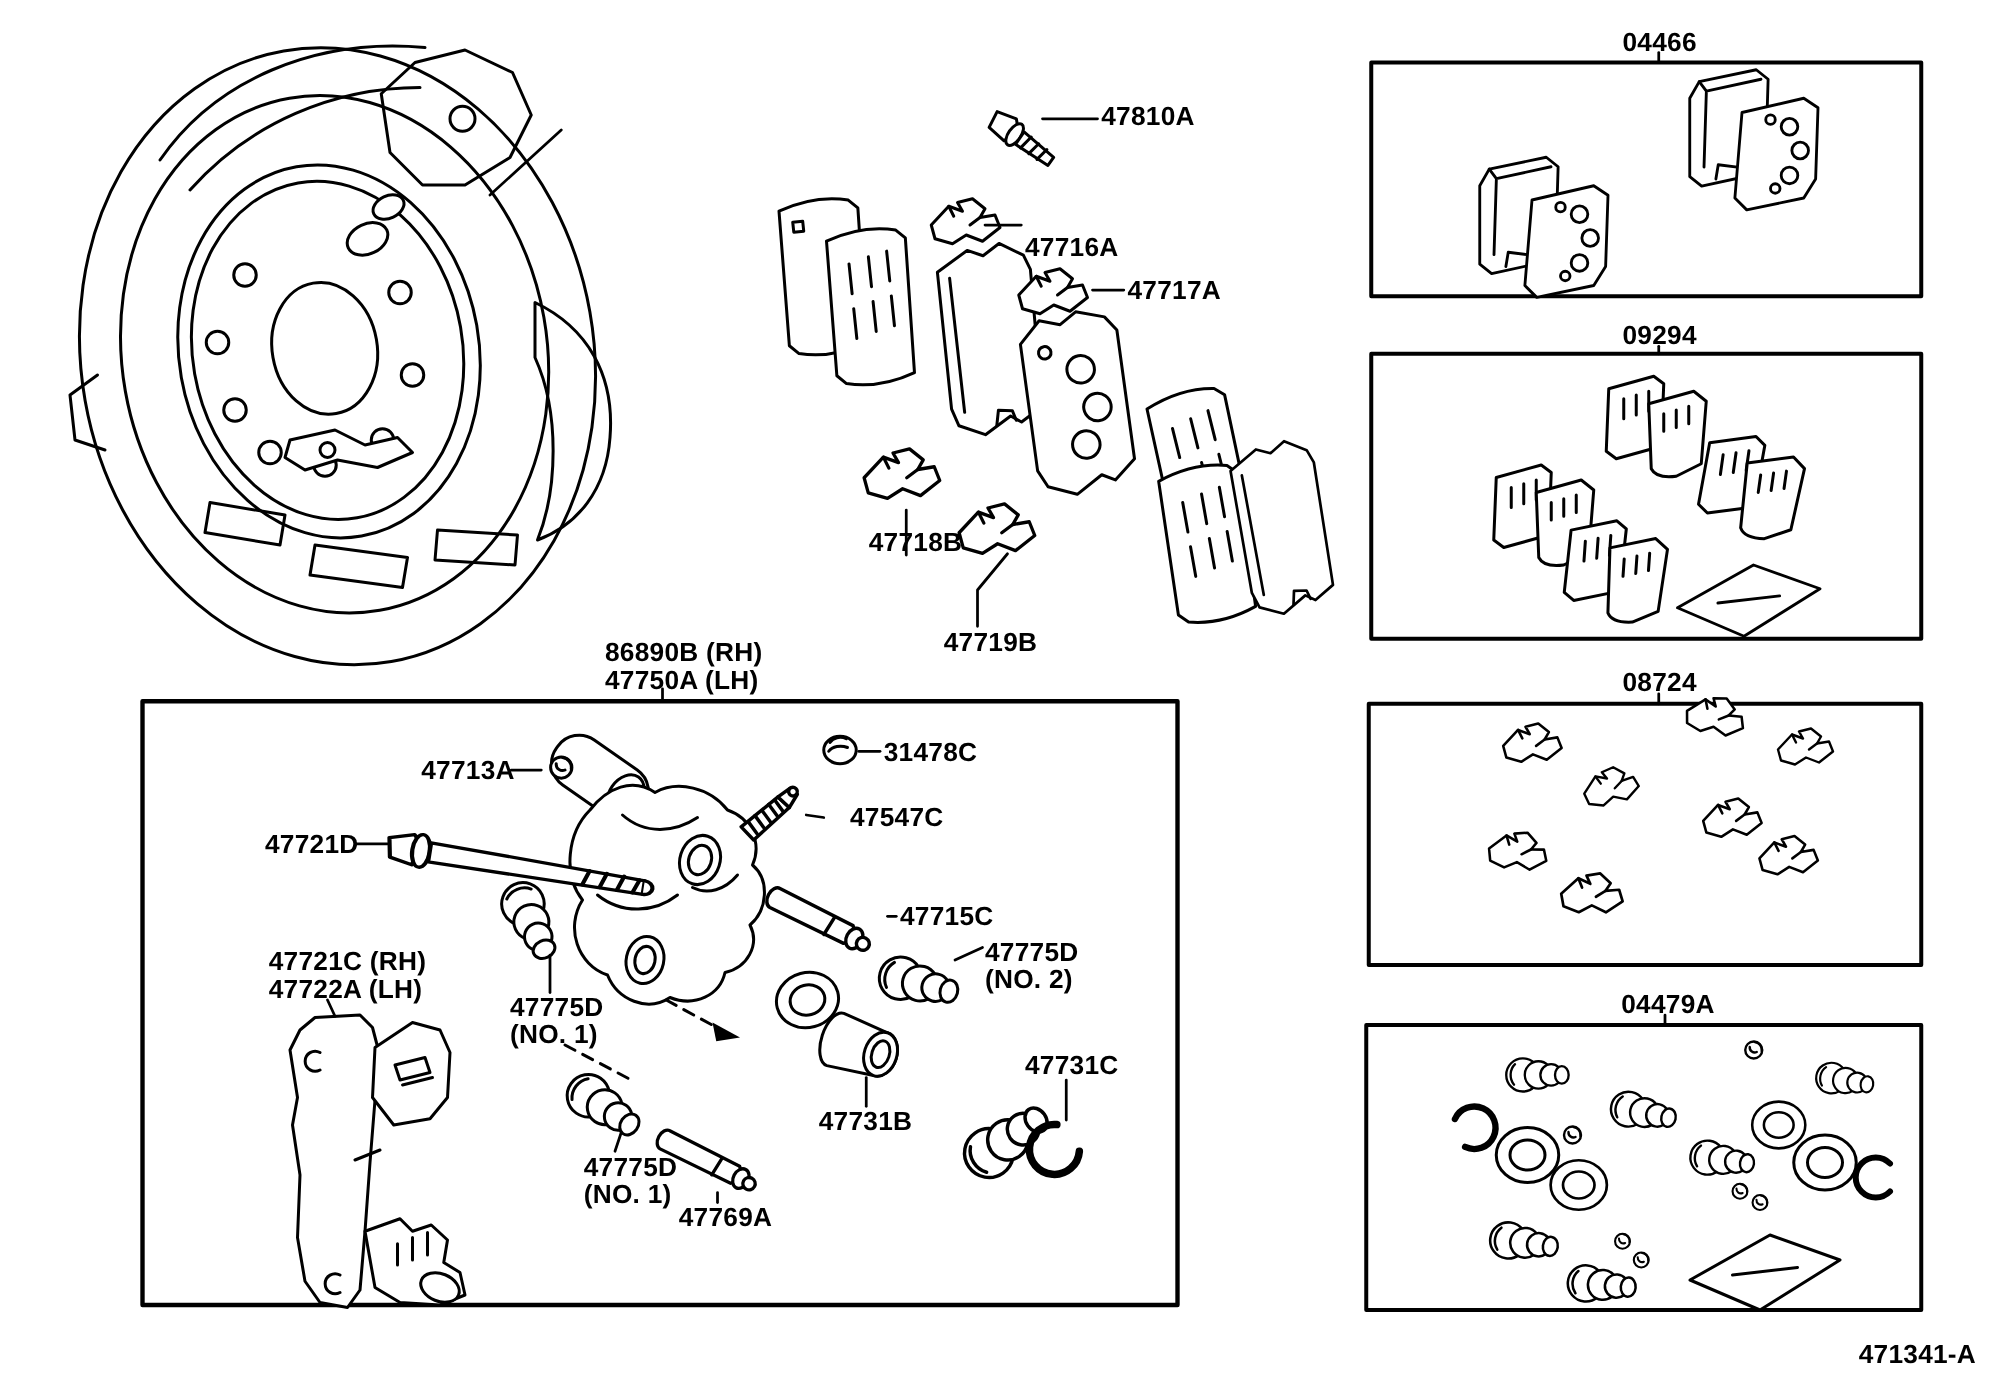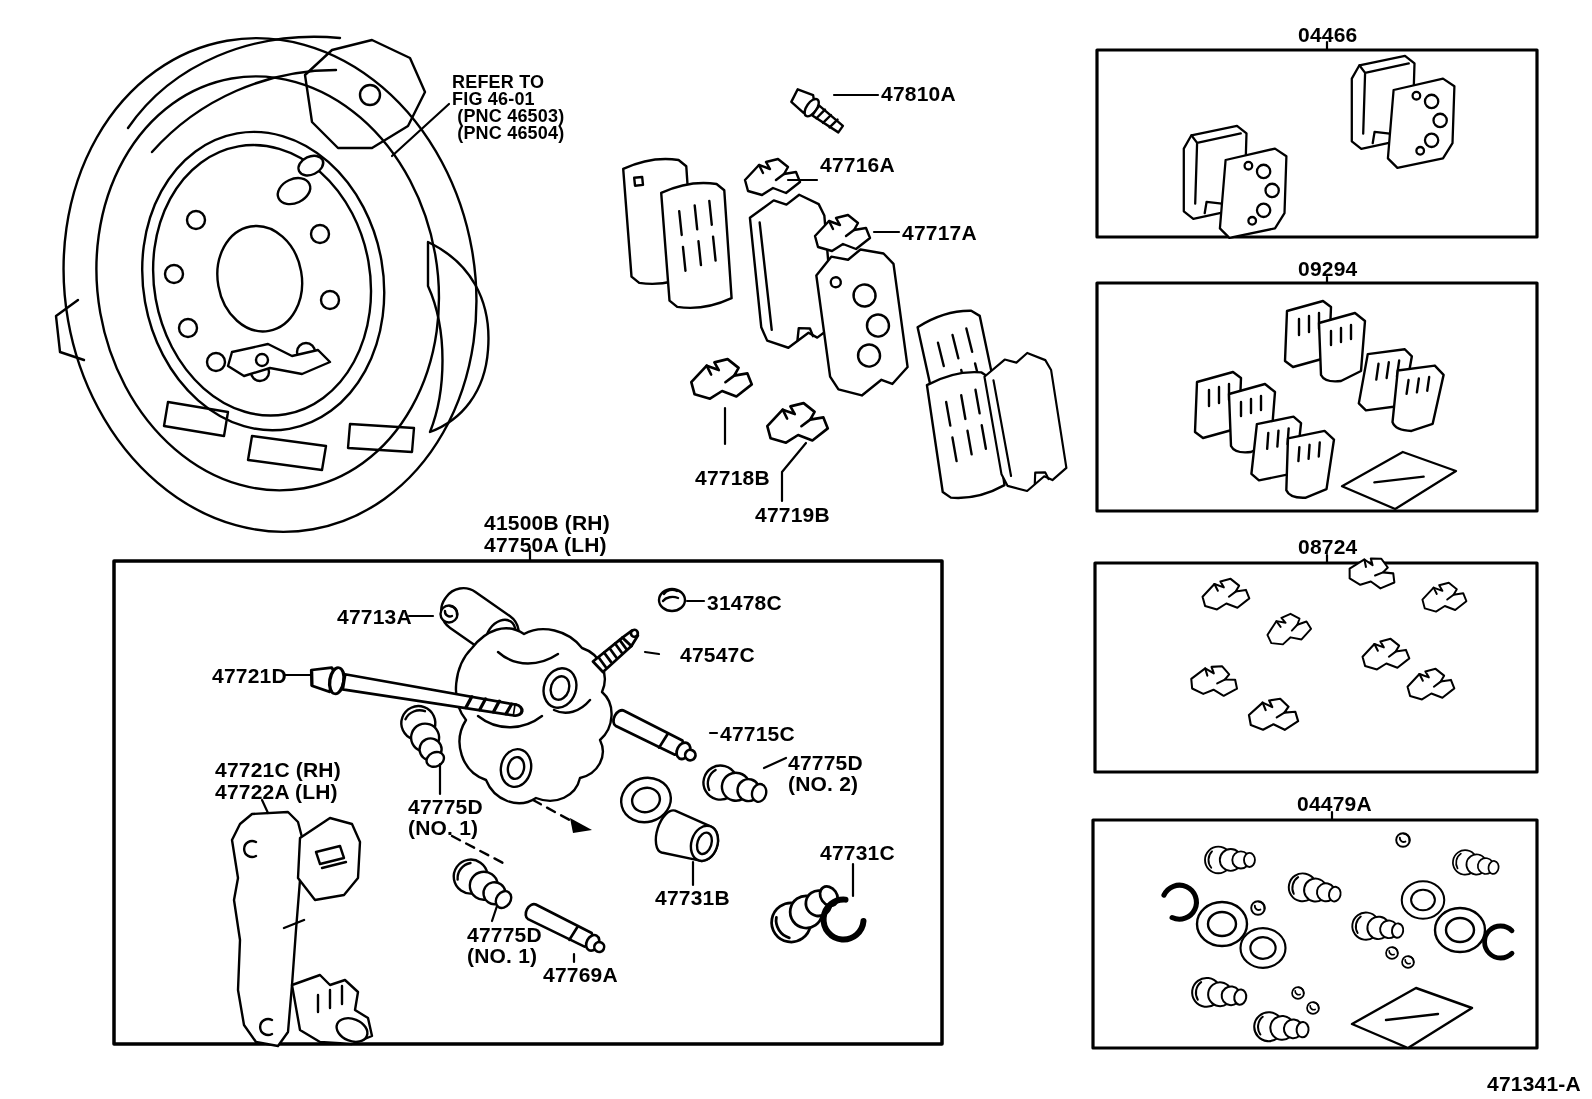--- a/index.html
+++ b/index.html
@@ -277,30 +277,26 @@
       <path d="M497,906 L492,921"></path>
       <path d="M574,954 L574,962"></path>
       <path d="M1327,42 L1327,50"></path>
       <path d="M1327,277 L1327,283"></path>
       <path d="M1327,555 L1327,563"></path>
       <path d="M1332,812 L1332,820"></path>
     </g>
   </g>
 </svg>
 
-<div class="lbl sm" style="left:452px;top:74px">REFER TO
-FIG 46-01
- (PNC 46503)
- (PNC 46504)</div>
 <div class="lbl" style="left:881px;top:83px">47810A</div>
-<div class="lbl" style="left:820px;top:154px">47716A</div>
+<div class="lbl" style="left:820px;top:188px">47716A</div>
 <div class="lbl" style="left:902px;top:222px">47717A</div>
-<div class="lbl" style="left:695px;top:467px">47718B</div>
+<div class="lbl" style="left:695px;top:424px">47718B</div>
 <div class="lbl" style="left:755px;top:504px">47719B</div>
-<div class="lbl lh22" style="left:484px;top:512px">41500B (RH)
+<div class="lbl lh22" style="left:484px;top:512px">86890B (RH)
 47750A (LH)</div>
 <div class="lbl" style="left:337px;top:606px">47713A</div>
 <div class="lbl" style="left:707px;top:592px">31478C</div>
 <div class="lbl" style="left:680px;top:644px">47547C</div>
 <div class="lbl" style="left:212px;top:665px">47721D</div>
 <div class="lbl lh22" style="left:215px;top:759px">47721C (RH)
 47722A (LH)</div>
 <div class="lbl" style="left:408px;top:796px">47775D
 (NO. 1)</div>
 <div class="lbl" style="left:720px;top:723px">47715C</div>

